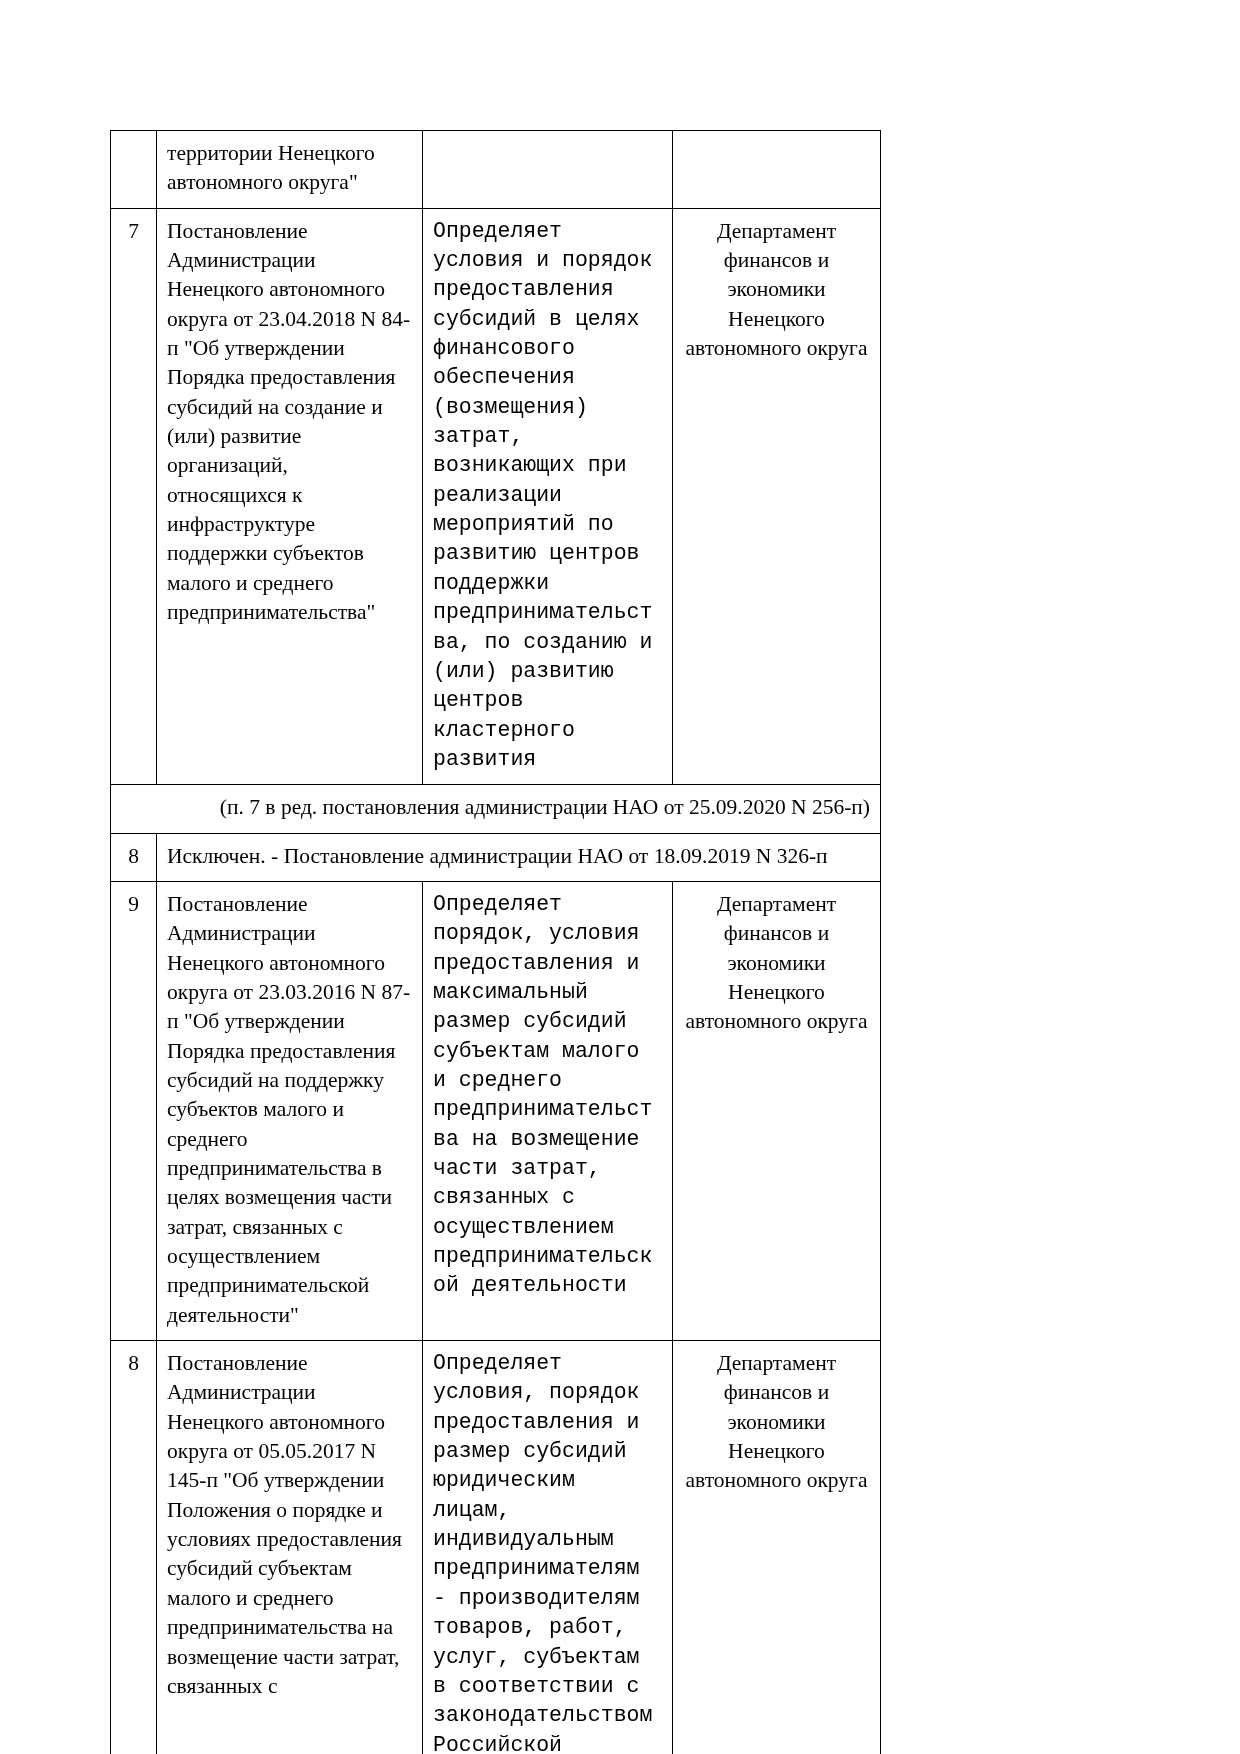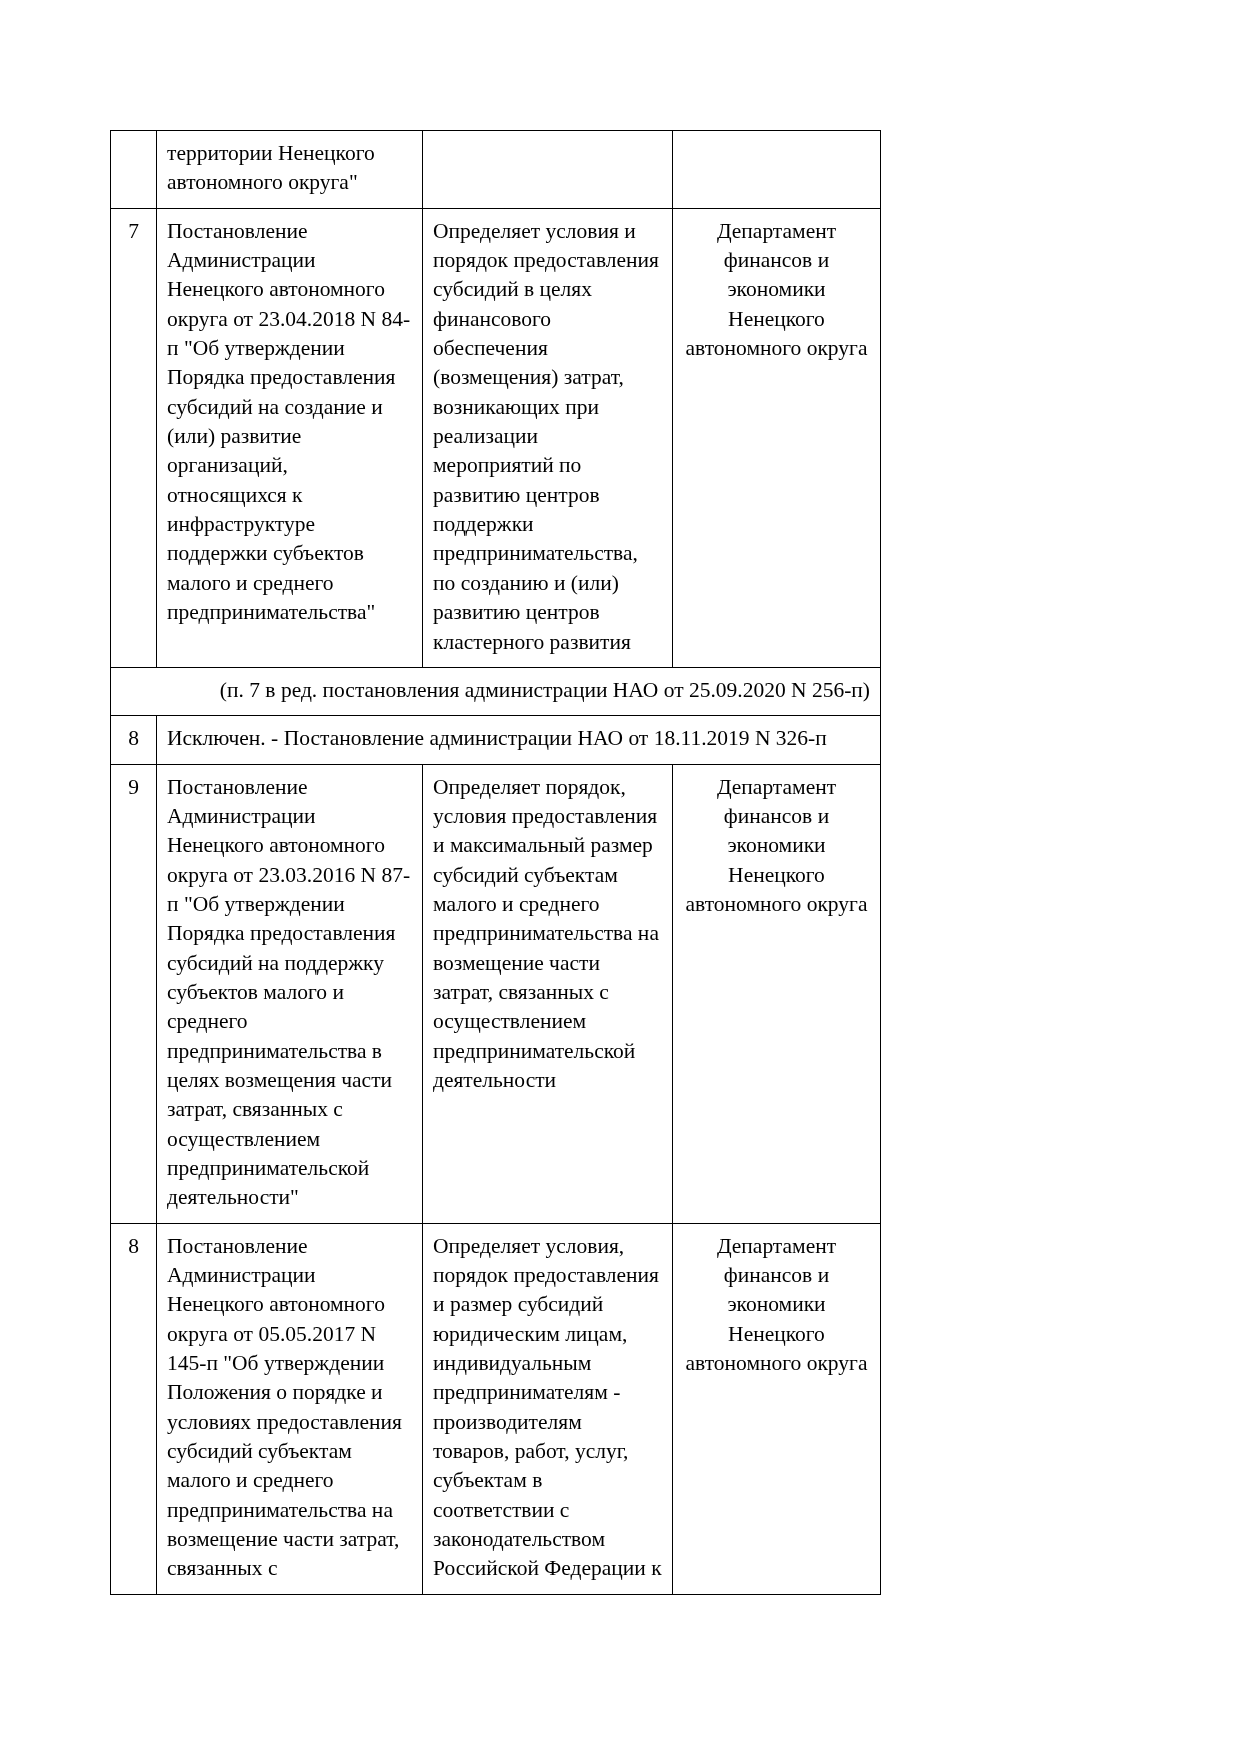--- a/index.html
+++ b/index.html
@@ -40,20 +40,21 @@
     width: 46px;
     text-align: center;
     padding-left: 2px;
     padding-right: 2px;
   }
   td.col-act {
     width: 266px;
   }
   td.col-desc {
     width: 250px;
+    font-family: Liberation Mono, monospace;
   }
   td.col-dept {
     width: 208px;
     text-align: center;
   }
   td.note-cell {
     text-align: right;
     padding: 10px 8px 12px 8px;
   }
   td.excluded-cell {
@@ -117,21 +118,21 @@
         <td class="note-cell" colspan="4">
           <span class="cell-text">(п. 7 в ред. постановления администрации НАО от 25.09.2020 N 256-п)</span>
         </td>
       </tr>
 
       <tr>
         <td class="col-num">
           <span class="cell-text">8</span>
         </td>
         <td class="excluded-cell" colspan="3">
-          <span class="cell-text">Исключен. - Постановление администрации НАО от 18.11.2019 N 326-п</span>
+          <span class="cell-text">Исключен. - Постановление администрации НАО от 18.09.2019 N 326-п</span>
         </td>
       </tr>
 
       <tr>
         <td class="col-num">
           <span class="cell-text">9</span>
         </td>
         <td class="col-act">
           <span class="cell-text">Постановление Администрации Ненецкого автономного округа от 23.03.2016 N 87-п "Об утверждении Порядка предоставления субсидий на поддержку субъектов малого и среднего предпринимательства в целях возмещения части затрат, связанных с осуществлением предпринимательской деятельности"</span>
         </td>

